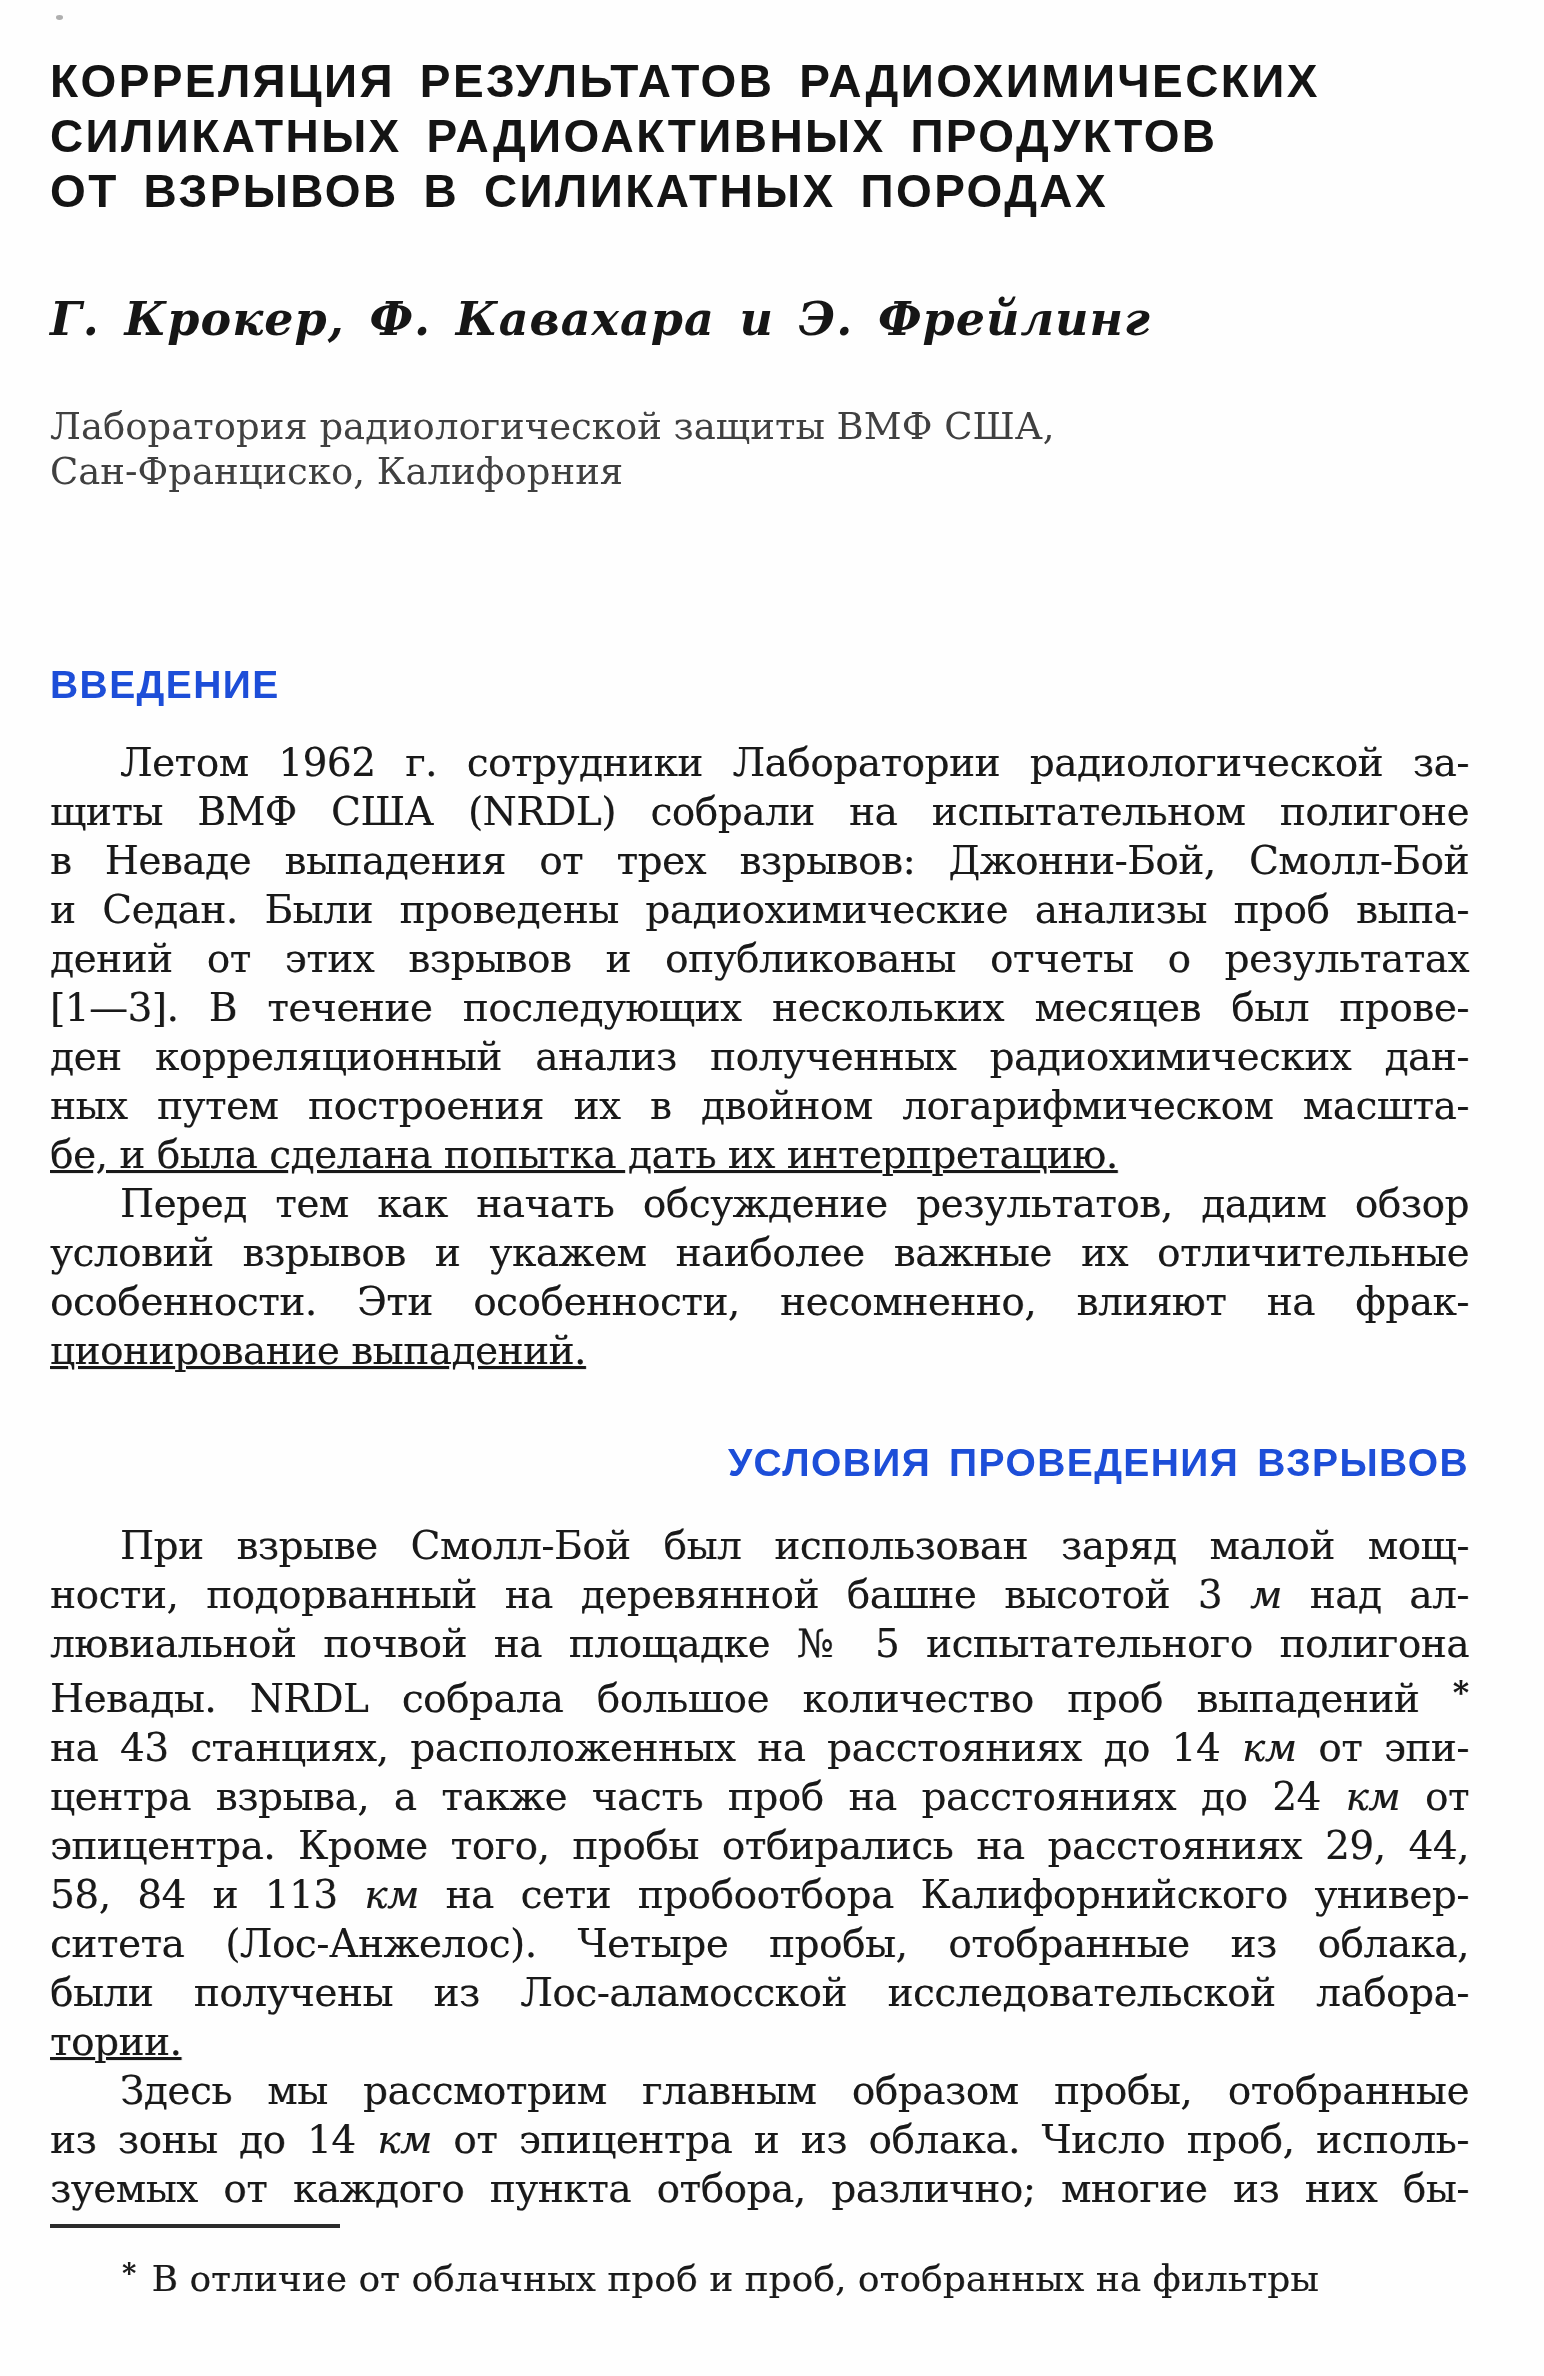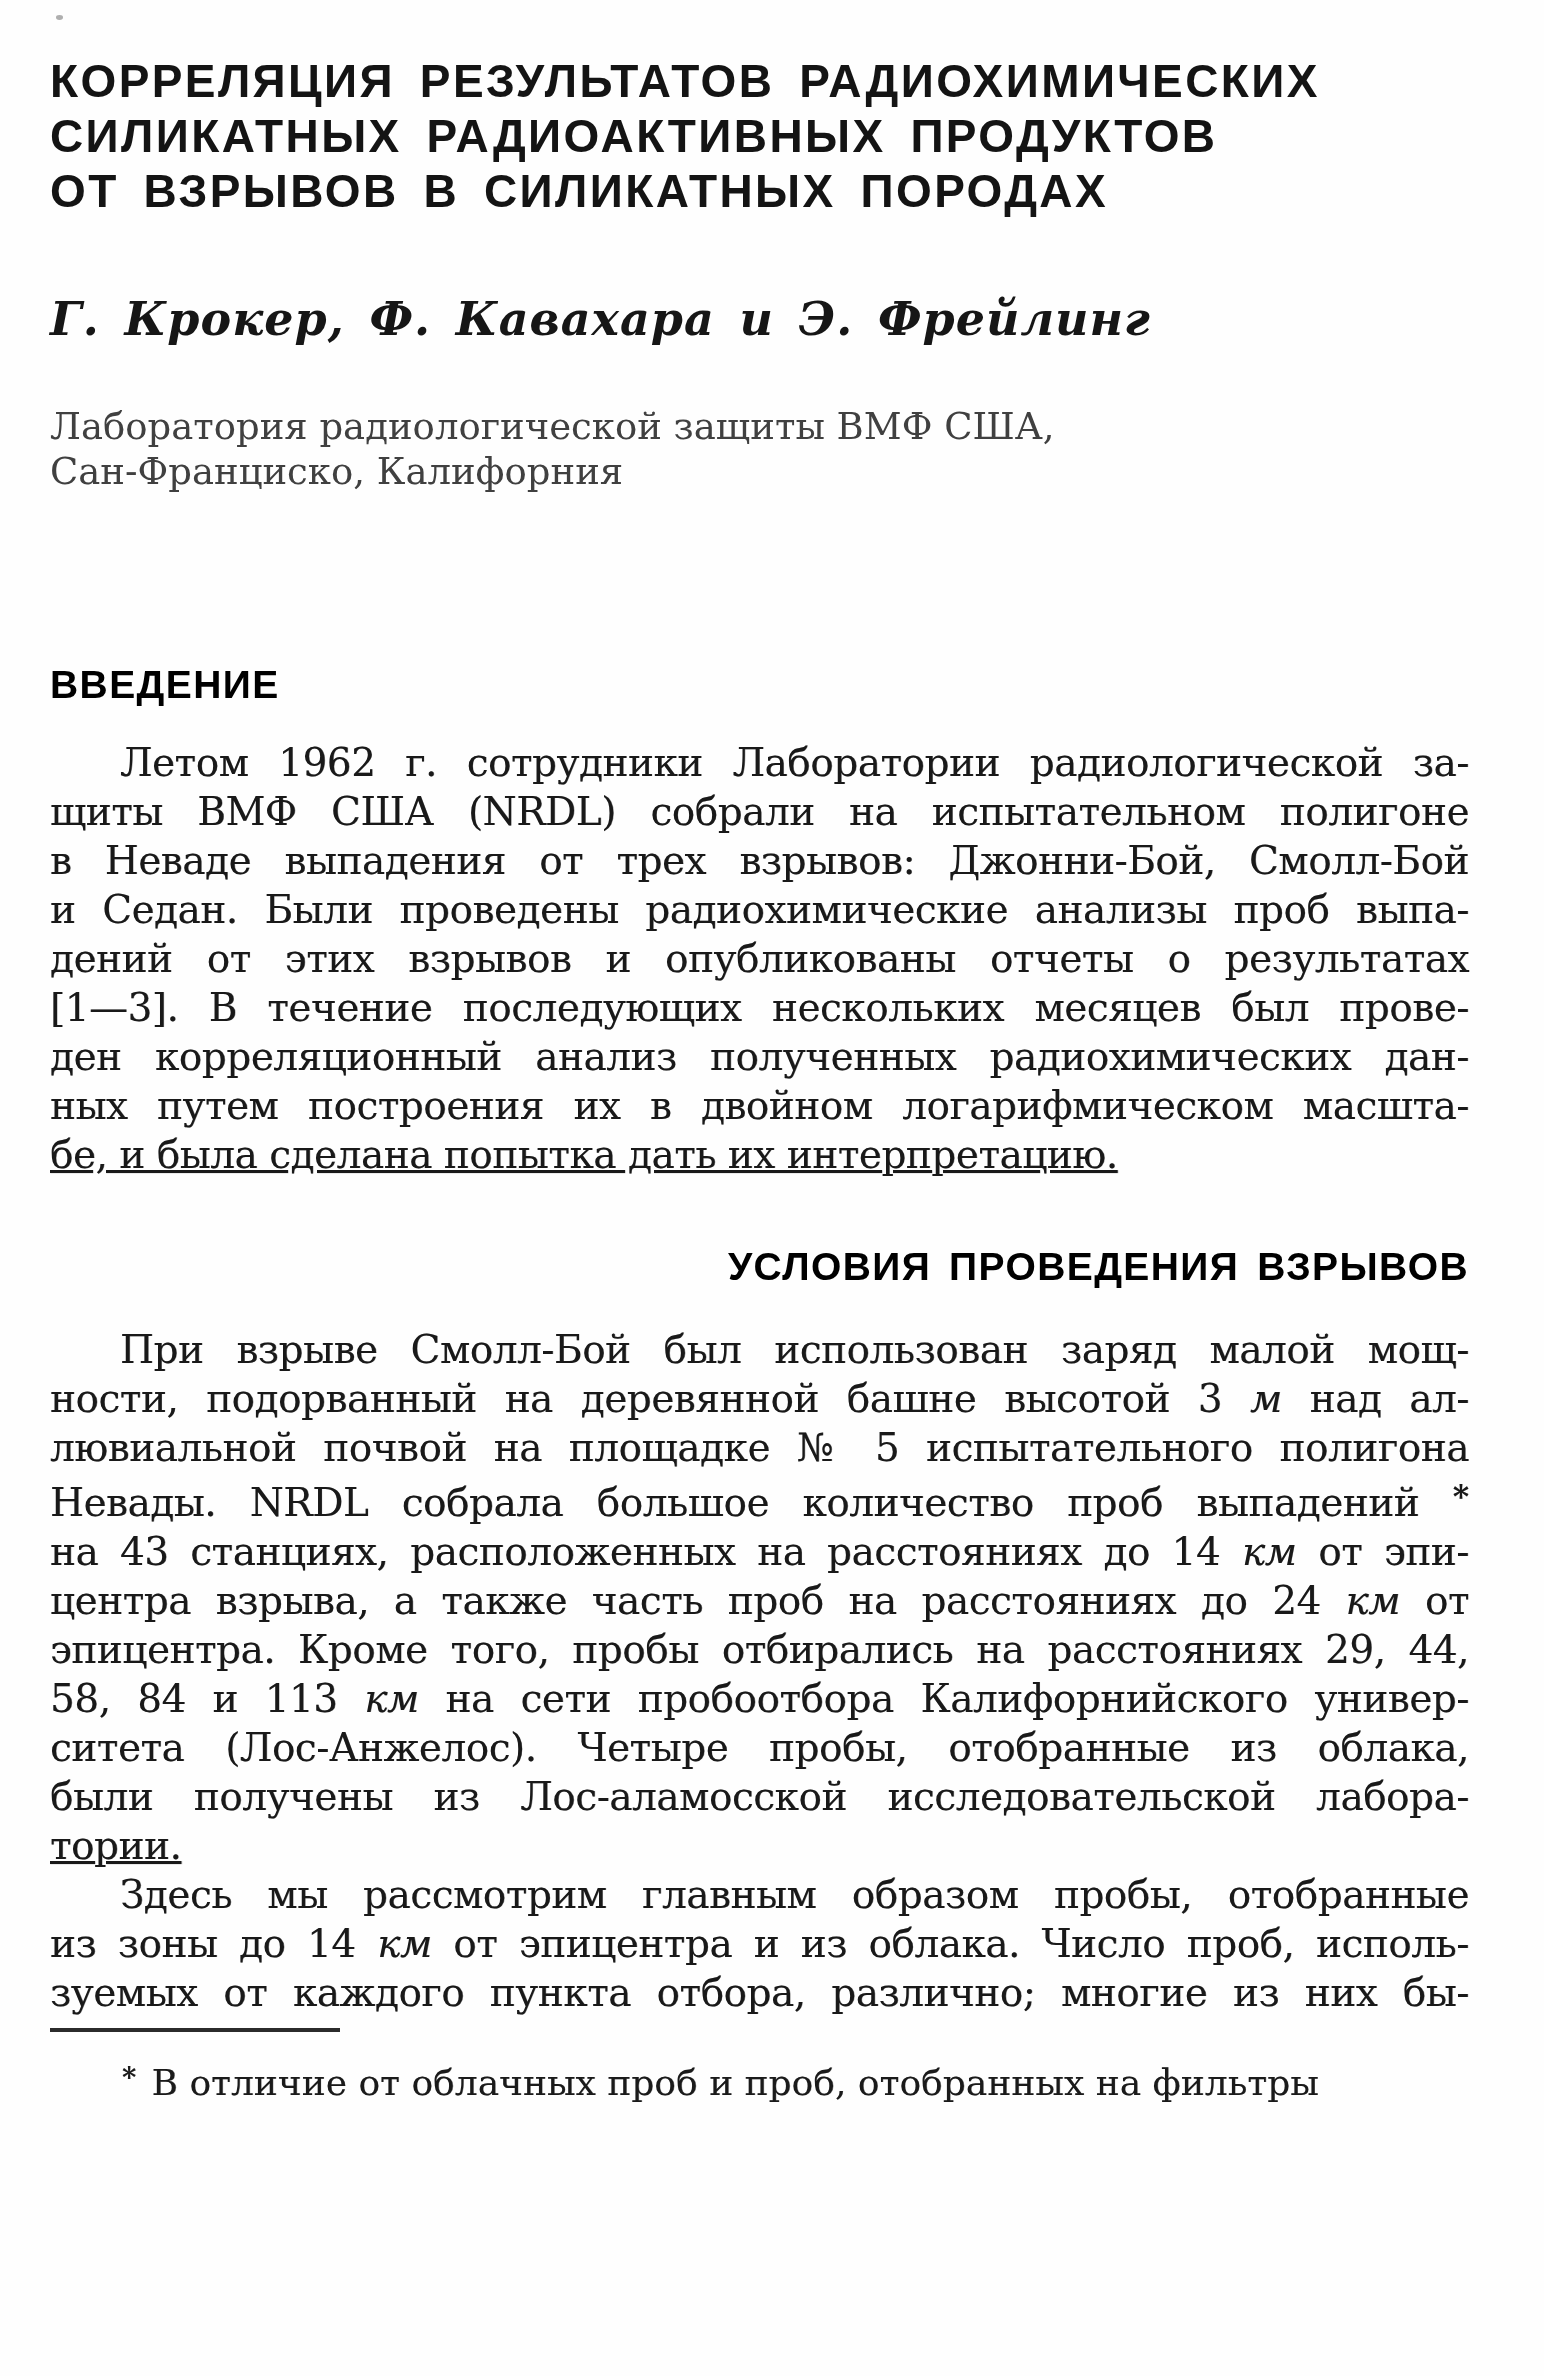--- a/index.html
+++ b/index.html
@@ -49,21 +49,21 @@
     line-height: 45px;
     color: #404040;
   }
   .h2 {
     font-family: "Liberation Sans", sans-serif;
     font-weight: 700;
     font-size: 39px;
     line-height: 42px;
     letter-spacing: 1.4px;
     word-spacing: 5.8px;
-    color: #000000;
+    color: #1d4ed8;
   }
   .h2.intro { margin-top: 170px; }
   .h2.conditions { margin-top: 67px; text-align: right; }
   .para {
     font-size: 39px;
     line-height: 49px;
     letter-spacing: -0.5px;
     color: #191919;
     text-shadow: 0.4px 0.2px 0 rgba(25,25,25,0.45);
   }
@@ -130,20 +130,26 @@
         <div class="line indent">Летом 1962 г. сотрудники Лаборатории радиологической за-</div>
         <div class="line">щиты ВМФ США (NRDL) собрали на испытательном полигоне</div>
         <div class="line">в Неваде выпадения от трех взрывов: Джонни-Бой, Смолл-Бой</div>
         <div class="line">и Седан. Были проведены радиохимические анализы проб выпа-</div>
         <div class="line">дений от этих взрывов и опубликованы отчеты о результатах</div>
         <div class="line">[1—3]. В течение последующих нескольких месяцев был прове-</div>
         <div class="line">ден корреляционный анализ полученных радиохимических дан-</div>
         <div class="line">ных путем построения их в двойном логарифмическом масшта-</div>
         <div class="line end">бе, и была сделана попытка дать их интерпретацию.</div>
       </div>
+    <div class="para p2">
+        <div class="line indent">Перед тем как начать обсуждение результатов, дадим обзор</div>
+        <div class="line">условий взрывов и укажем наиболее важные их отличительные</div>
+        <div class="line">особенности. Эти особенности, несомненно, влияют на фрак-</div>
+        <div class="line end">ционирование выпадений.</div>
+      </div>
 
     <div class="h2 conditions">УСЛОВИЯ ПРОВЕДЕНИЯ ВЗРЫВОВ</div>
 
     <div class="para p3">
         <div class="line indent">При взрыве Смолл-Бой был использован заряд малой мощ-</div>
         <div class="line">ности, подорванный на деревянной башне высотой 3 <span class="unit">м</span> над ал-</div>
         <div class="line">лювиальной почвой на площадке № 5 испытательного полигона</div>
         <div class="line">Невады. NRDL собрала большое количество проб выпадений <span class="fnref">*</span></div>
         <div class="line">на 43 станциях, расположенных на расстояниях до 14 <span class="unit">км</span> от эпи-</div>
         <div class="line">центра взрыва, а также часть проб на расстояниях до 24 <span class="unit">км</span> от</div>

